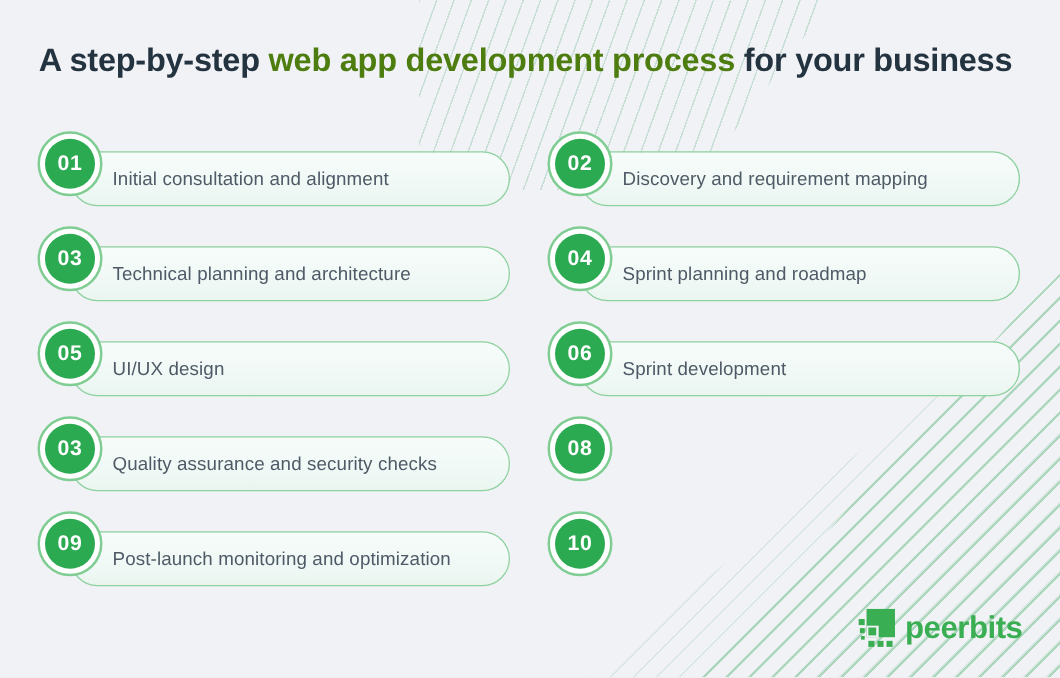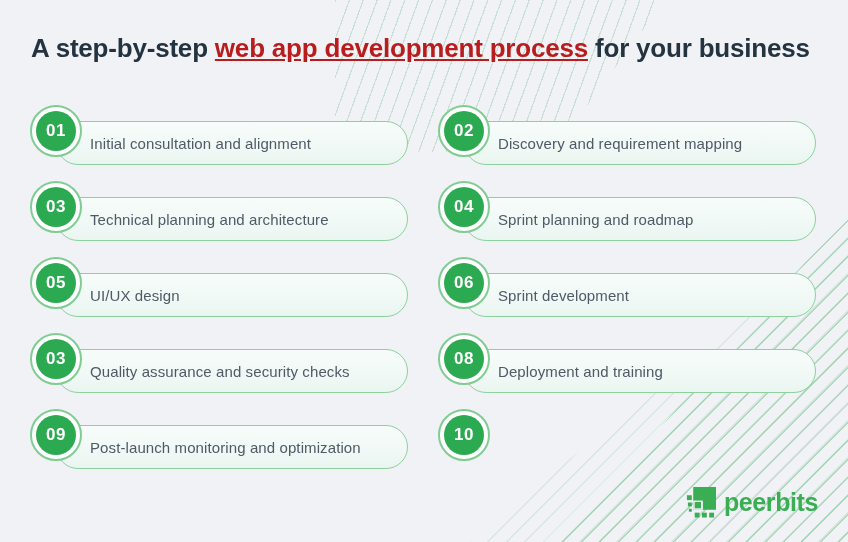--- a/index.html
+++ b/index.html
@@ -44,21 +44,21 @@
     left: 31px; top: 33px;
     z-index: 2;
     margin: 0;
     font-size: 26px;
     line-height: 1.2;
     font-weight: 600;
     letter-spacing: -0.2px;
     color: #243340;
     white-space: nowrap;
   }
-  .title .hl { color: #b91c1c; font-weight: 700; text-decoration: underline; }
+  .title .hl { color: #4d7c0f; font-weight: 700; }
 
   .grid {
     position: absolute;
     left: 30px; top: 105px;
     z-index: 1;
     display: grid;
     grid-template-columns: 378px 378px;
     column-gap: 30px;
     row-gap: 24px;
   }
@@ -211,23 +211,20 @@
         <span class="label">Quality assurance and security checks</span>
       </div>
       <div class="ring">
         <div class="num-circle">
           <span>03</span>
         </div>
       </div>
     </div>
 
     <div class="step">
-      <div class="pill">
-        <span class="label">Deployment and training</span>
-      </div>
       <div class="ring">
         <div class="num-circle">
           <span>08</span>
         </div>
       </div>
     </div>
 
     <div class="step">
       <div class="pill">
         <span class="label">Post-launch monitoring and optimization</span>

